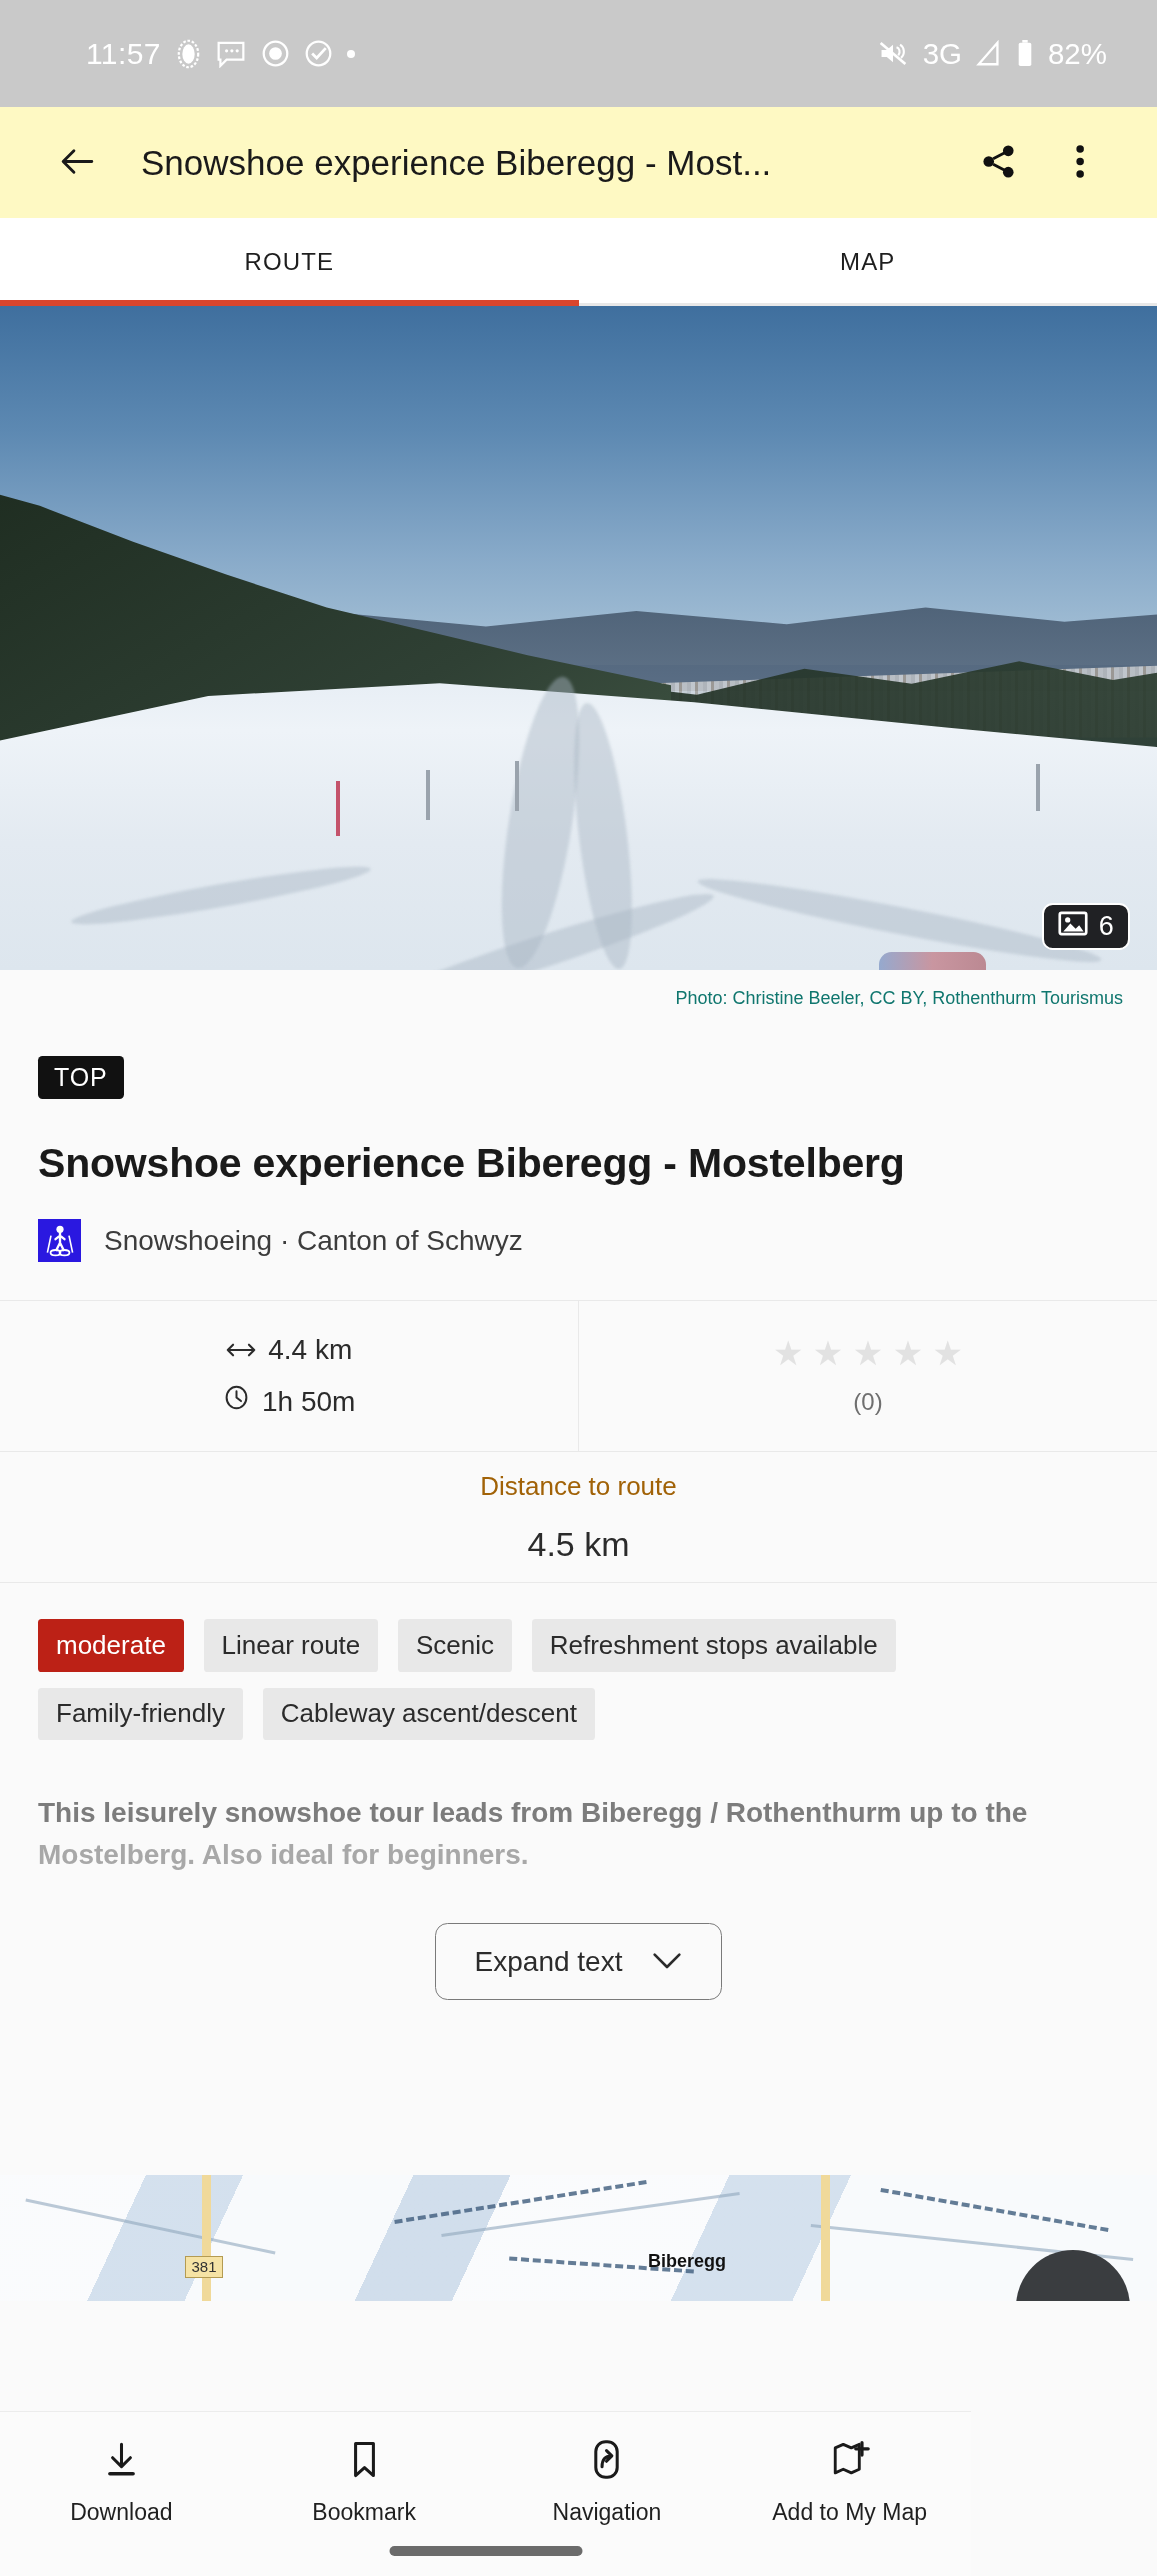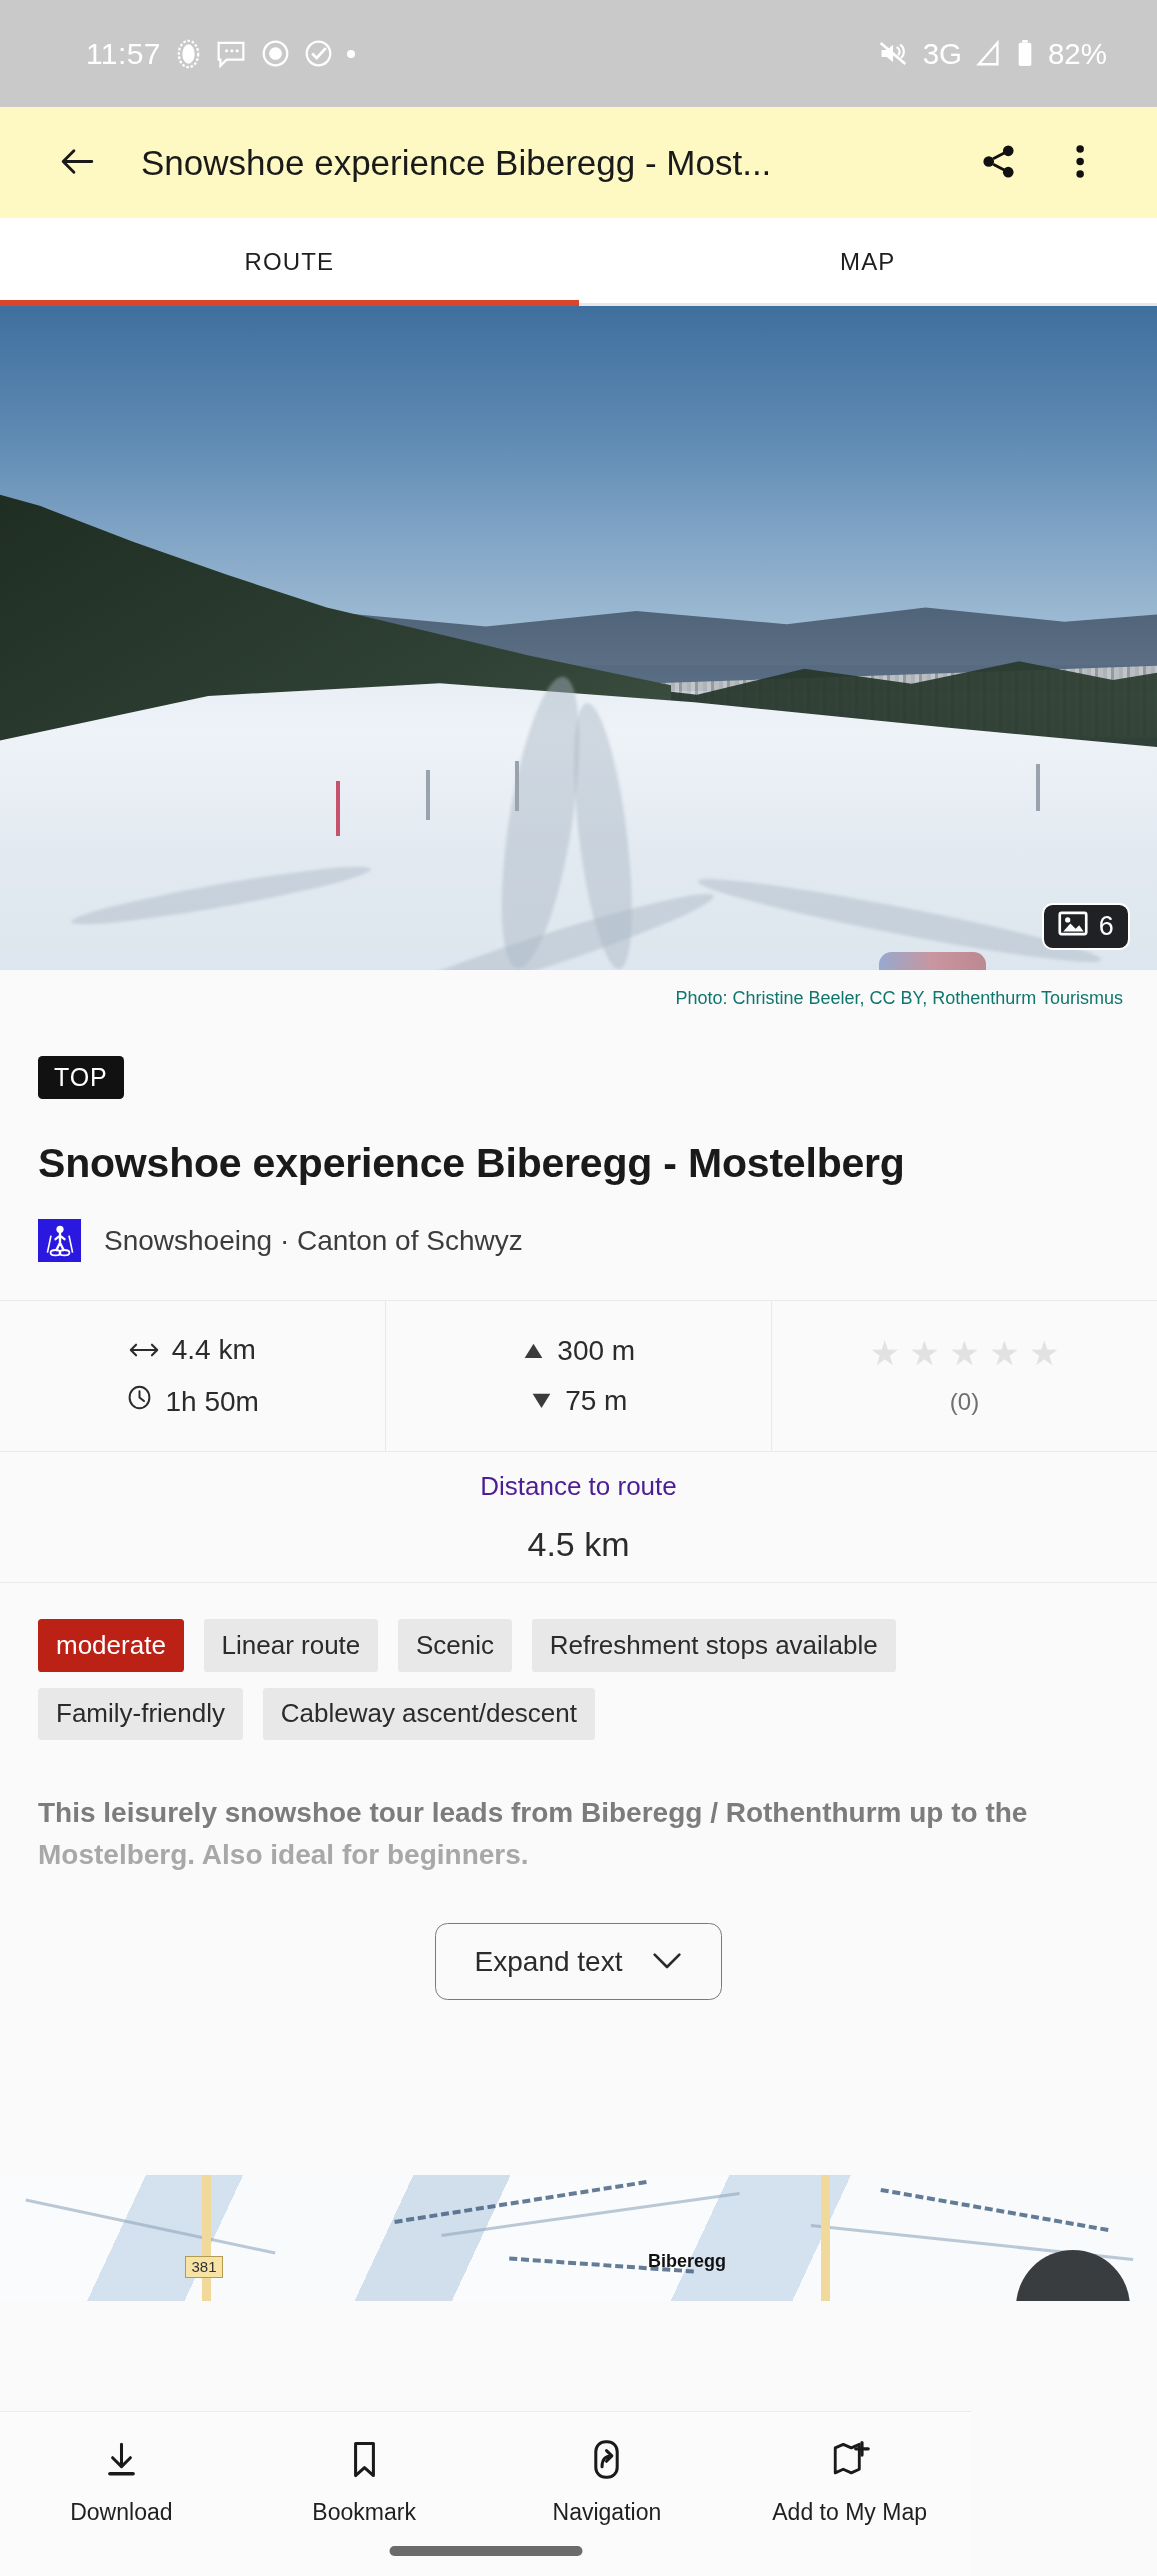--- a/index.html
+++ b/index.html
@@ -127,21 +127,21 @@
   }
   .stat-cell + .stat-cell { border-left:0.9px solid #e9e9e9; }
   .stat-line { display:flex; align-items:flex-end; gap:12.5px; font-size:28px; color:#2b2b2b; }
   .stars { display:flex; gap:16px; color:#e2e2e2; font-size:34px; line-height:1; }
   .rating-count { font-size:24px; color:#6f6f6f; }
 
   .dist-row {
     background:#fafafa; border-bottom:0.9px solid #e9e9e9;
     height:131px; display:flex; flex-direction:column; align-items:center; justify-content:center; gap:23px;
   }
-  .dist-label { font-size:26px; color:#4c1d95; }
+  .dist-label { font-size:26px; color:#a16207; }
   .dist-value { font-size:34px; color:#2b2b2b; }
 
   
   .chips { padding: 36px 38px 0 38px; display:flex; flex-wrap:wrap; gap:16px 19.7px; background:#fafafa; }
   .chip {
     background:#e8e8e8; color:#2b2b2b; font-size:26px; padding:10.7px 18px; border-radius:3.6px;
     white-space:nowrap;
   }
   .chip.difficulty { background:#bc2116; color:#ffffff; }
 
@@ -352,38 +352,20 @@
         <span>
           <svg width="27" height="27" viewBox="0 0 30 30">
               <ellipse cx="15" cy="15" rx="11" ry="12" fill="none" stroke="#2b2b2b" stroke-width="2.2"></ellipse>
               <path d="M15 8v7l5 4" fill="none" stroke="#2b2b2b" stroke-width="2.2" stroke-linecap="round"></path>
             </svg>
         </span>
         <span>1h 50m</span>
       </div>
     </div>
 
-    <div class="stat-cell">
-      <div class="stat-line">
-        <span>
-          <svg width="23" height="19.7" viewBox="0 0 26 22">
-              <path d="M13 3l10 16H3z" fill="#3b3b3b"></path>
-            </svg>
-        </span>
-        <span>300 m</span>
-      </div>
-      <div class="stat-line">
-        <span>
-          <svg width="23" height="19.7" viewBox="0 0 26 22">
-              <path d="M13 19L3 3h20z" fill="#3b3b3b"></path>
-            </svg>
-        </span>
-        <span>75 m</span>
-      </div>
-    </div>
 
     <div class="stat-cell">
       <div class="stars">★ ★ ★ ★ ★</div>
       <div class="rating-count">(0)</div>
     </div>
   </div>
 
   <div class="dist-row">
     <div class="dist-label">Distance to route</div>
     <div class="dist-value">4.5 km</div>

